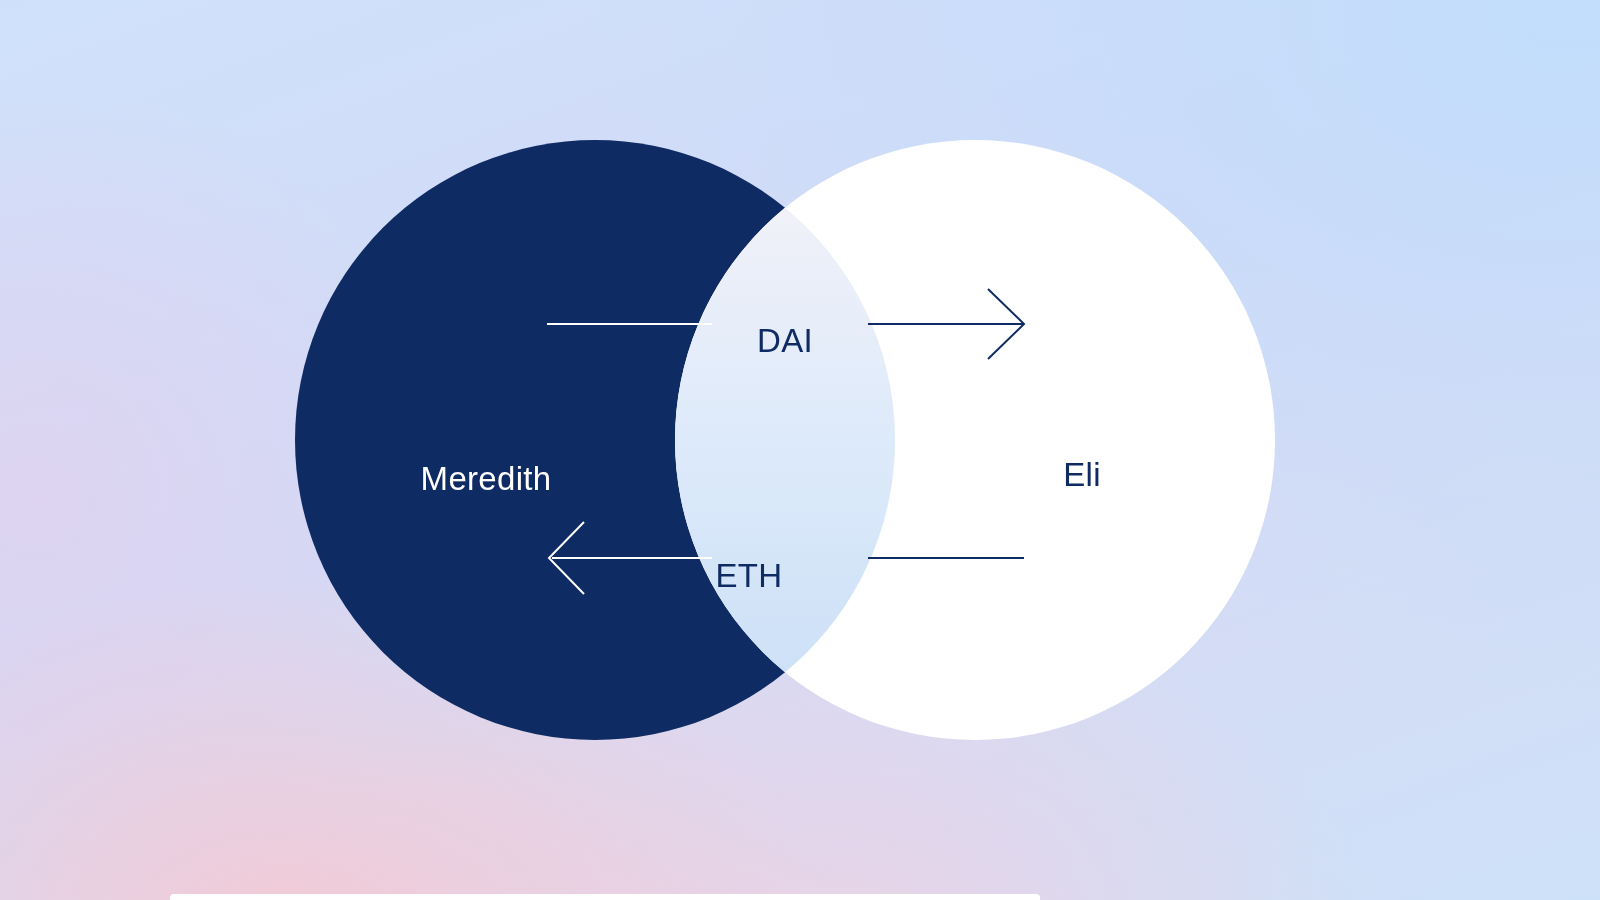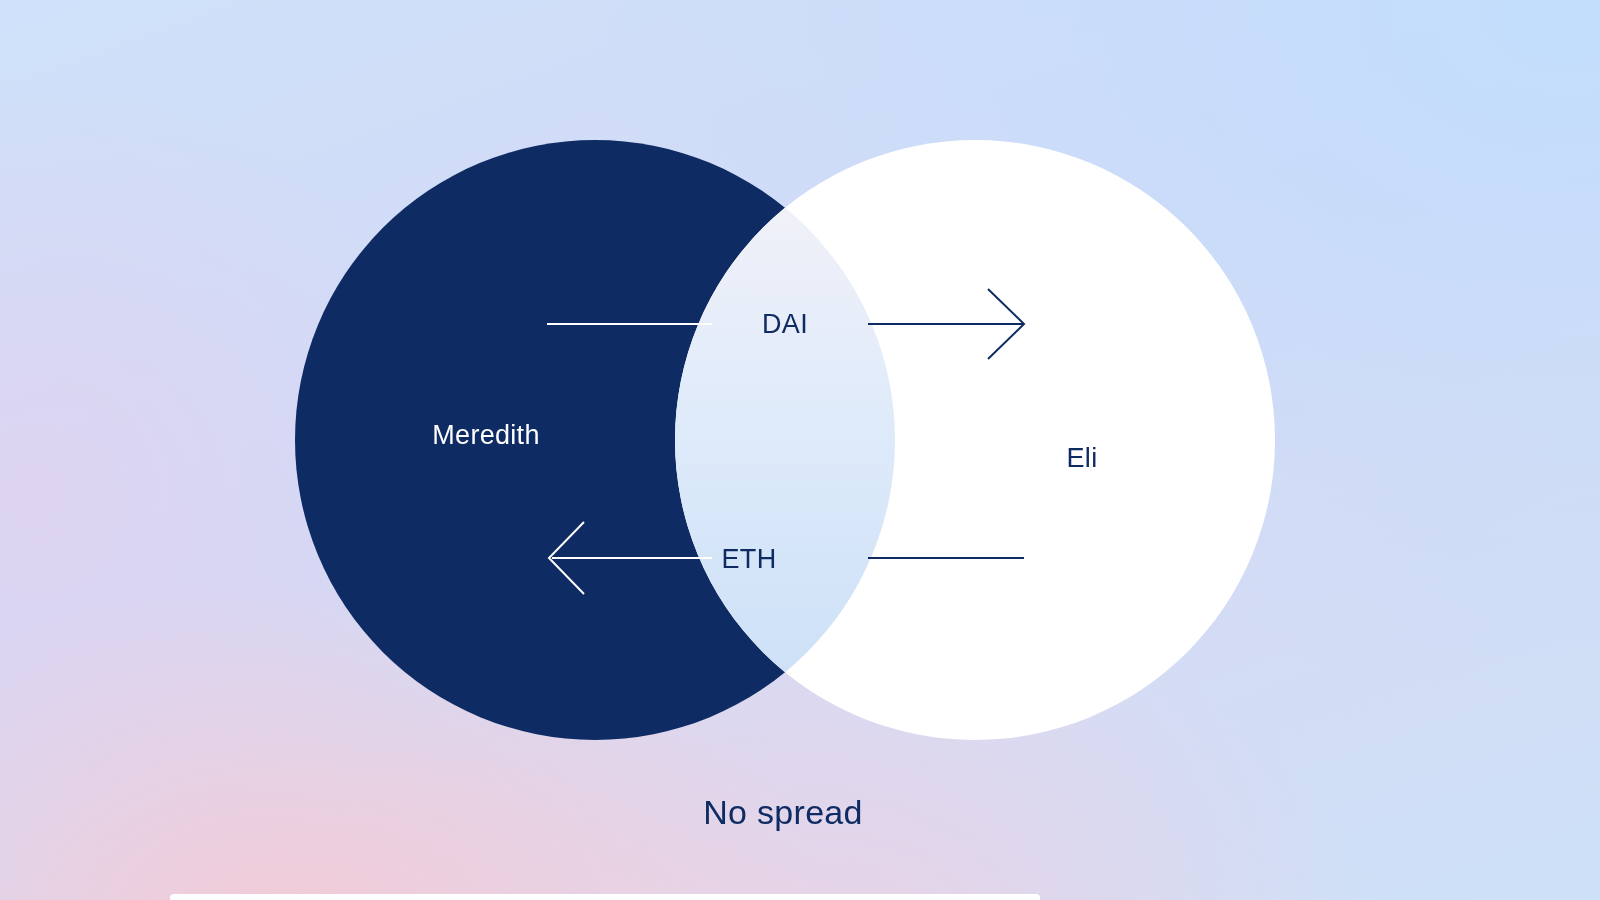--- a/index.html
+++ b/index.html
@@ -24,25 +24,26 @@
       linear-gradient(160deg, #cfe1fa 0%, #d3d9f6 45%, #d6dbf4 65%, #cde1f8 100%);
   }
   .diagram-svg {
     position: absolute;
     left: 0;
     top: 0;
   }
   .label {
     position: absolute;
     transform: translate(-50%, -50%);
-    font-size: 27px;
+    font-size: 33px;
     letter-spacing: 0.3px;
     color: #0f2b63;
     white-space: nowrap;
     user-select: none;
+    margin-top: 17px;
   }
   .label.on-dark {
     color: #ffffff;
   }
   .caption {
     position: absolute;
     transform: translate(-50%, -50%);
     font-size: 34px;
     letter-spacing: 0.3px;
     color: #0f2b63;
@@ -90,25 +91,24 @@
       <polyline points="988,289 1024,324 988,359" stroke="#0f2b63" fill="none"></polyline>
     </g>
 
     <g fill="none" stroke-width="2">
       <line x1="868" y1="558" x2="1024" y2="558" stroke="#0f2b63"></line>
       <line x1="552" y1="558" x2="712" y2="558" stroke="#ffffff"></line>
       <polyline points="584,522 549,558 584,594" stroke="#ffffff" fill="none"></polyline>
     </g>
   </svg>
 
-  <div class="label on-dark" style="left:486px; top:435px;">Meredith</div>
+  <div class="label on-dark" style="left:486px; top:462px;">Meredith</div>
 
   <div class="label" style="left:1082px; top:458px;">Eli</div>
 
   <div class="label" style="left:785px; top:324px;">DAI</div>
 
   <div class="label" style="left:749px; top:559px;">ETH</div>
 
-  <div class="caption" style="left:783px; top:812px;">No spread</div>
 
   <div class="bottom-strip"></div>
 
 </div>
 
 </body></html>

